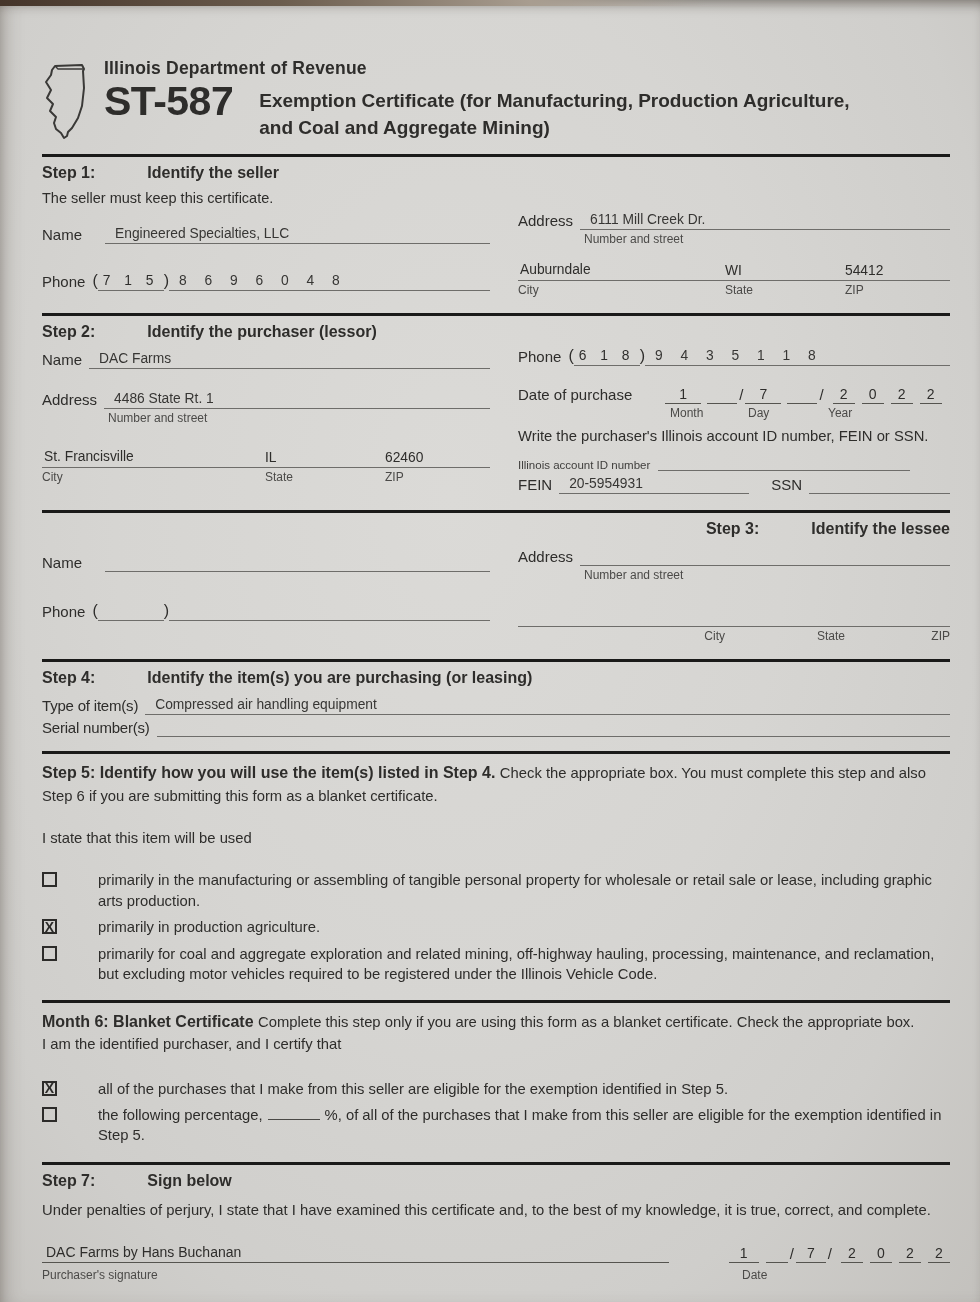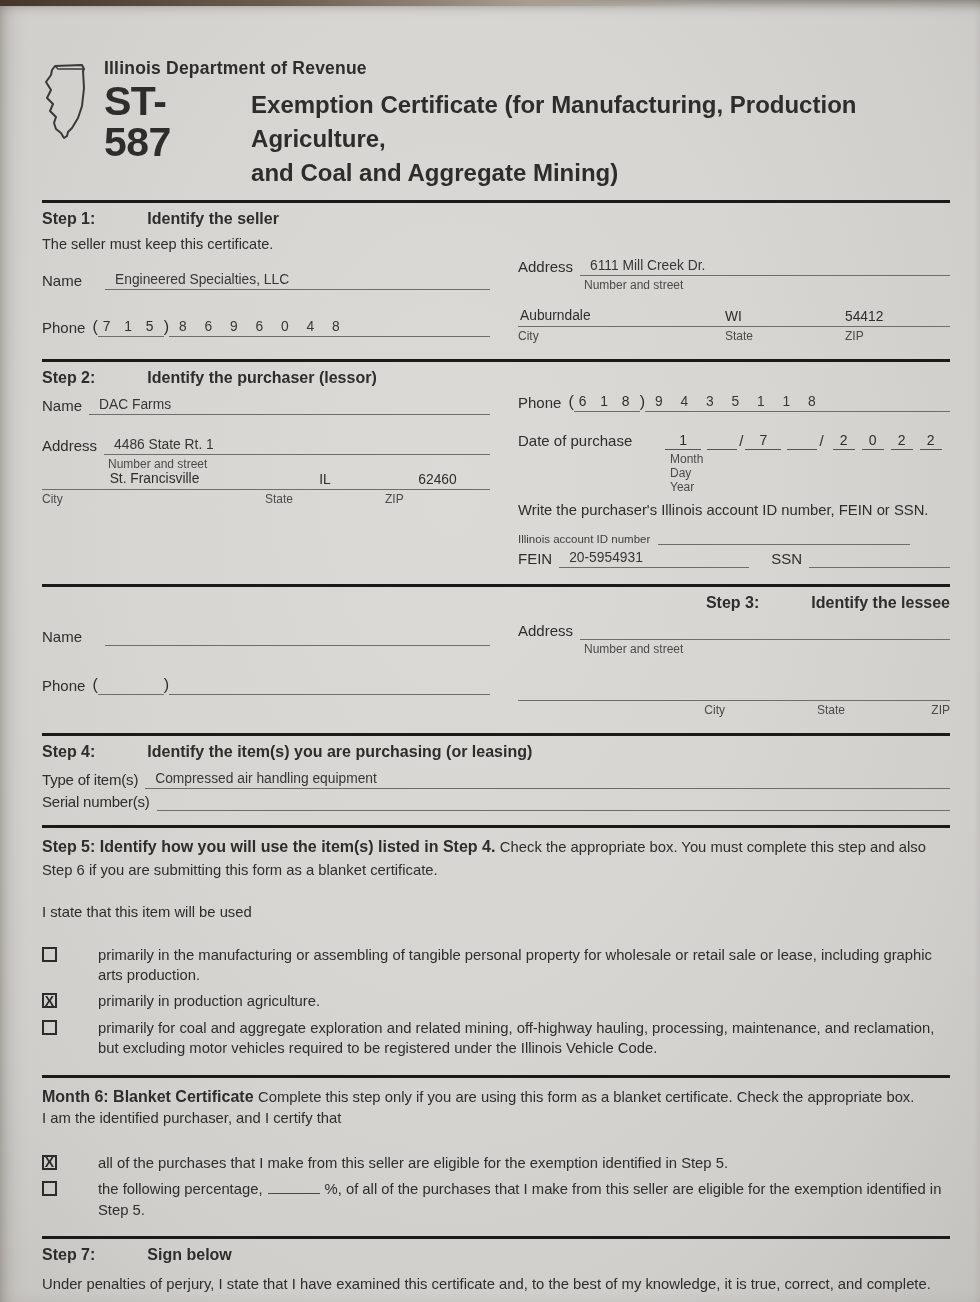--- a/index.html
+++ b/index.html
@@ -18,21 +18,21 @@
     background:linear-gradient(90deg, #45352a 0%, #6b5d4e 40%, #a89d90 75%, rgba(170,160,150,0)); }
   .paper { position:relative; padding:58px 30px 0 42px; }
 
   
   header { display:flex; }
   .logo { flex:0 0 auto; margin:4px 0 0 -4px; }
   .htext { margin-left:10px; }
   .agency { font-size:17.5px; font-weight:bold; letter-spacing:.2px; }
   .titlerow { display:flex; align-items:flex-start; margin-top:2px; }
   .formnum { font-size:41px; font-weight:bold; letter-spacing:-.5px; line-height:1; }
-  .titleblock { margin:7px 0 0 26px; font-size:24px; font-weight:bold; line-height:1.42; }
+  .titleblock { margin:7px 0 0 26px; font-size:19px; font-weight:bold; line-height:1.42; }
 
   
   section { border-top:3px solid #1a1a19; margin-top:10px; padding-top:7px; }
   .stephead { font-size:16px; }
   .stephead b .stepnum { margin-right:26px; }
   .steptitle { margin-left:26px; }
   .note { font-size:14.5px; margin-top:8px; }
 
   .cols { display:flex; }
   .col-l { width:448px; flex:0 0 auto; }
@@ -147,21 +147,21 @@
             <span class="flabel">Name</span>
             <span class="fline">DAC Farms</span>
           </div>
           <div class="frow" style="margin-top:22px;">
             <span class="flabel">Address</span>
             <span class="fline">4486 State Rt. 1</span>
           </div>
           <div class="sublabels">
               <span style="margin-left:66px;">Number and street</span>
             </div>
-          <div class="cszline" style="margin-top:0;text-align:center;">
+          <div class="cszline" style="margin-top:24px;">
             <span class="csz-city">St. Francisville</span>
             <span class="csz-state">IL</span>
             <span class="csz-zip">62460</span>
           </div>
           <div class="sublabels">
             <span style="flex:1;">City</span>
             <span style="width:120px;">State</span>
             <span style="width:105px;">ZIP</span>
           </div>
         </div>
@@ -181,21 +181,21 @@
                 <span class="dsep">/</span>
               <span class="dslot w36">7</span>
               <span class="dslot w30" style="margin-left:6px;"></span>
                 <span class="dsep">/</span>
               <span class="dslot w22">2</span>
               <span class="dslot w22">0</span>
               <span class="dslot w22">2</span>
               <span class="dslot w22">2</span>
             </div>
           </div>
-          <div class="sublabels" style="margin-left:152px;flex-direction:column;">
+          <div class="sublabels" style="margin-left:152px;">
             <span style="width:78px;">Month</span>
             <span style="width:80px;">Day</span>
             <span>Year</span>
           </div>
           <p class="body-text" style="margin-top:6px;">Write the purchaser's Illinois account ID number, FEIN or SSN.</p>
           <div class="frow" style="margin-top:6px;">
             <span class="smalllabel" style="padding-right:8px;">Illinois account ID number</span>
             <span class="fline" style="margin-right:40px;"></span>
           </div>
           <div class="frow" style="margin-top:5px;">

